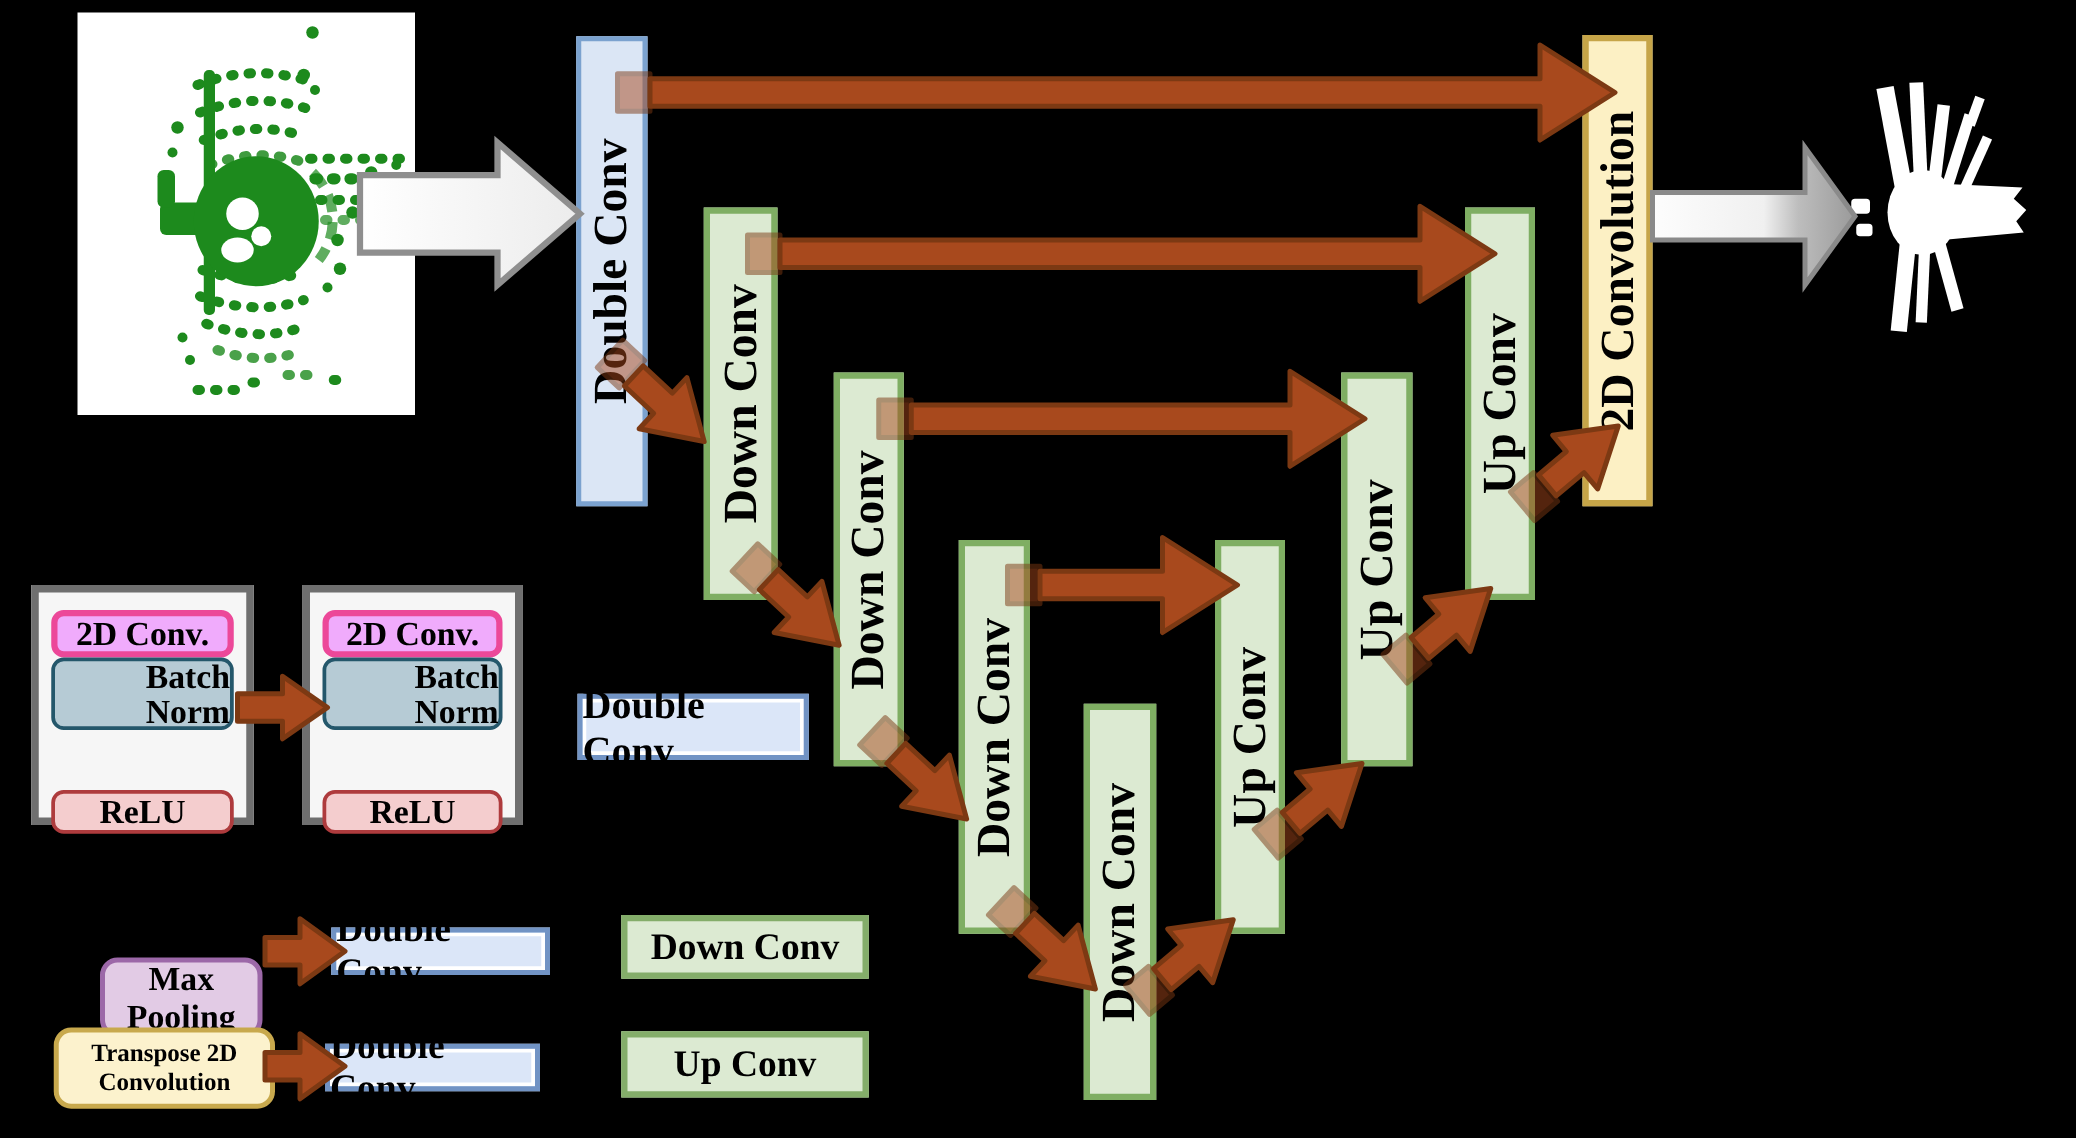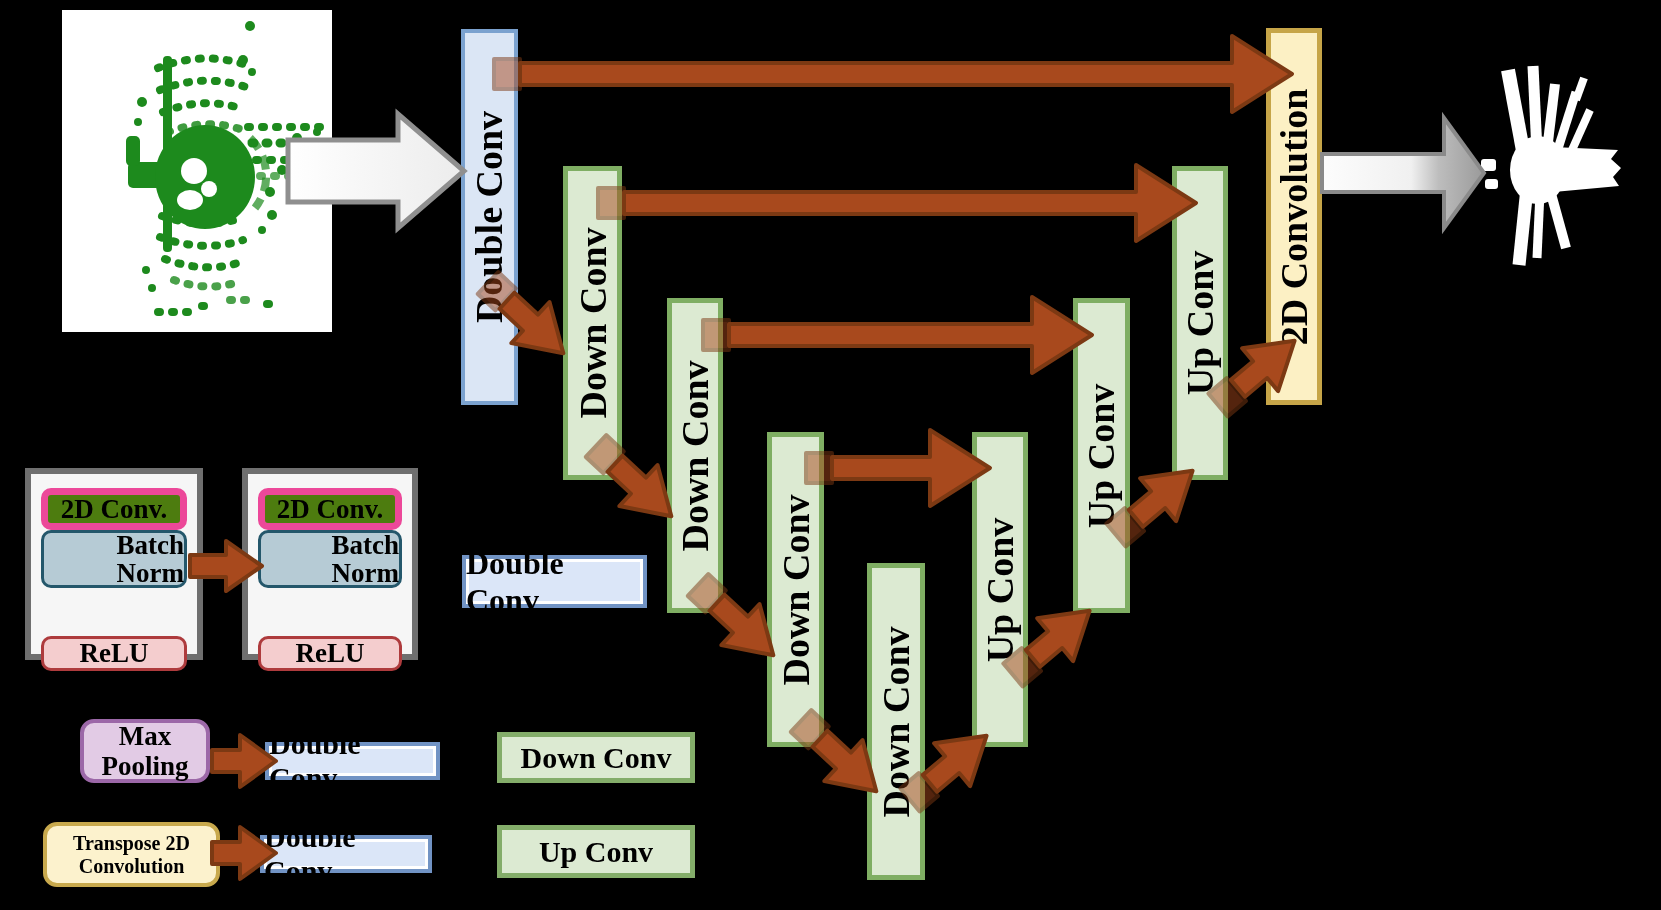--- a/index.html
+++ b/index.html
@@ -23,21 +23,21 @@
   .white-box {
     background:#f6f6f6; border:6px solid #6f6f6f;
     display:flex; flex-direction:column; justify-content:space-between;
     padding:14px 10px;
   }
   .pill {
     display:flex; align-items:center; justify-content:center;
     font-weight:bold; font-size:27px; color:#000;
     border-radius:10px; text-align:center; line-height:1.05;
   }
-  .pill-yellow { background:#4d7c0f; border:7px solid #ec4899; height:44px; }
+  .pill-yellow { background:#f0abfc; border:5px solid #ec4899; height:44px; }
   .pill-bn     { background:#b6cbd5; border:3px solid #24576b; height:52px;text-align:right; }
   .pill-relu   { background:#f4cdce; border:3px solid #ae3b3d; height:44px;margin-top:48px; }
 
   .blue-tag {
     background:#dbe6f8; border:4px solid #7193c4;
     box-shadow:inset 0 0 0 3px #ffffff;
     display:flex; align-items:center; justify-content:center;
     font-weight:bold; font-size:30px; color:#000;
   }
   .green-tag {
@@ -146,21 +146,21 @@
     <div class="pill pill-relu">ReLU</div>
   </div>
   <div class="abs white-box" style="left:242px; top:468px; width:176px; height:192px;">
     <div class="pill pill-yellow">2D Conv.</div>
     <div class="pill pill-bn">Batch Norm</div>
     <div class="pill pill-relu">ReLU</div>
   </div>
 
   <div class="abs blue-tag" style="left:462px; top:555px; width:185px; height:53px; font-size:32px;">Double Conv</div>
 
-  <div class="abs round-tag tag-purple" style="left:80px; top:719px; width:130px; height:64px;text-align:center;">Max Pooling</div>
+  <div class="abs round-tag tag-purple" style="left:80px; top:766px; width:130px; height:64px;text-align:center;">Max Pooling</div>
   <div class="abs blue-tag" style="left:265px; top:742px; width:175px; height:38px;">Double Conv</div>
   <div class="abs green-tag" style="left:497px; top:732px; width:198px; height:51px;">Down Conv</div>
 
   <div class="abs round-tag tag-yellow" style="left:43px; top:822px; width:177px; height:65px;">Transpose 2D Convolution</div>
   <div class="abs blue-tag" style="left:260px; top:835px; width:172px; height:38px;">Double Conv</div>
   <div class="abs green-tag" style="left:497px; top:825px; width:198px; height:53px;">Up Conv</div>
 
   <div class="abs" style="left:1480px; top:60px; width:150px; height:215px;">
     <svg width="150" height="215" viewBox="0 0 150 215">
       <g fill="#ffffff" stroke="none">

